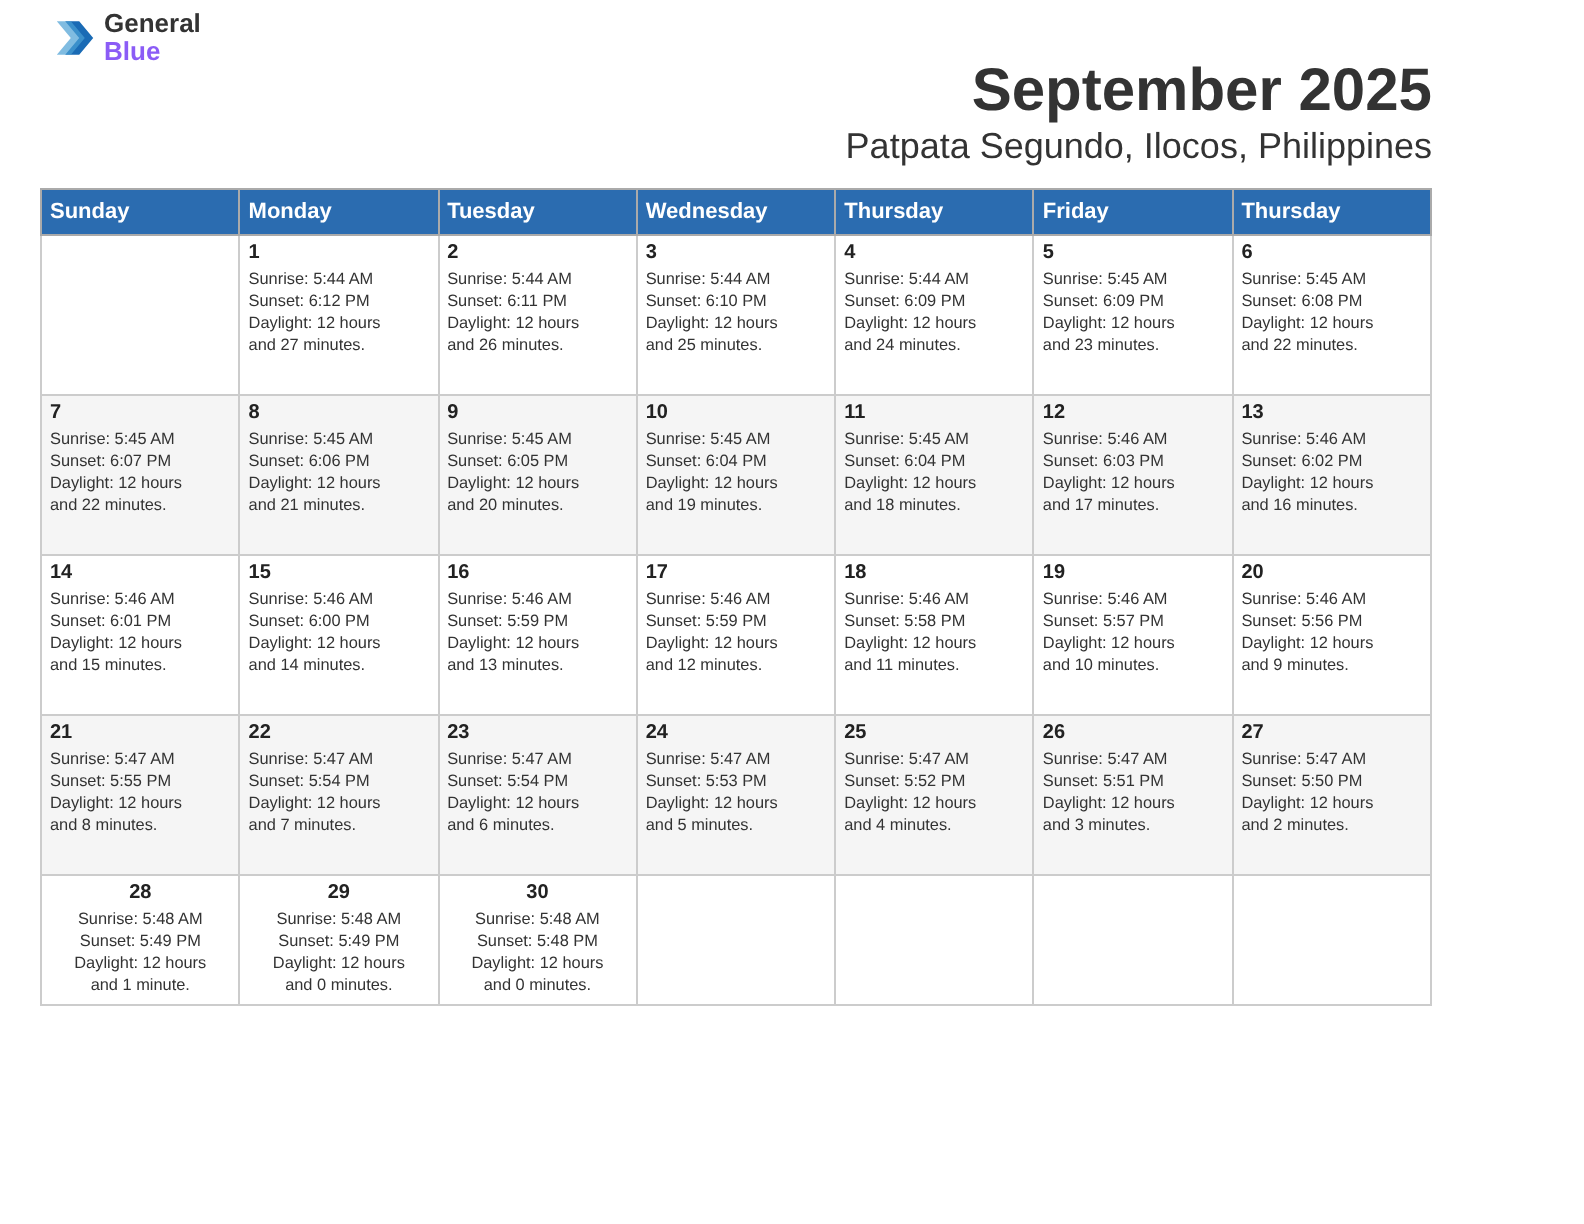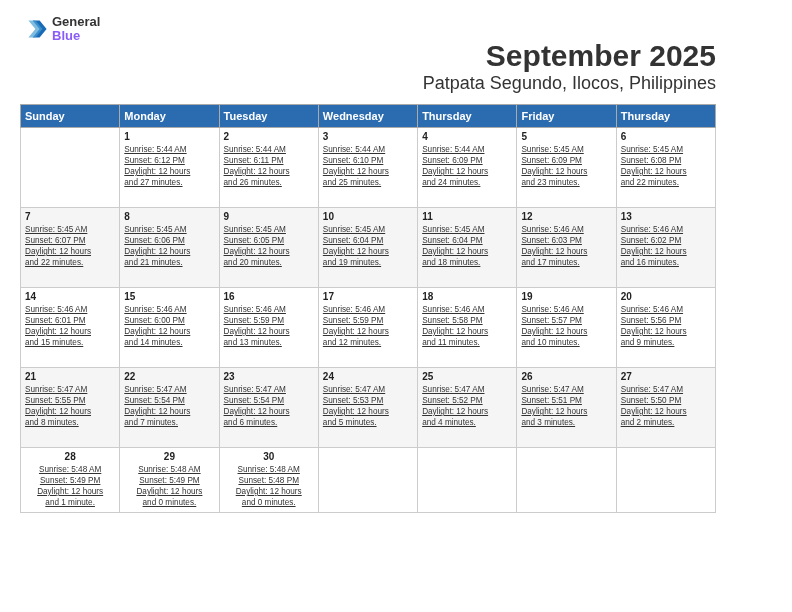--- a/index.html
+++ b/index.html
@@ -6,21 +6,21 @@
     body {
       font-family: Arial, sans-serif;
       background: #fff;
       width: 792px;
       height: 612px;
       overflow: hidden;
     }
     .page {
       width: 736px;
       height: 612px;
-      padding: 15px 20px 10px 20px;
+      padding: 5px 20px 10px 20px;
       background: #fff;
     }
     .header {
       display: flex;
       justify-content: space-between;
       align-items: flex-start;
       margin-bottom: 10px;
     }
     .logo {
       display: flex;
@@ -82,21 +82,20 @@
     .day-num {
       font-weight: bold;
       font-size: 10px;
       margin-bottom: 2px;
       color: #222;
     }
     .day-info {
       font-size: 8.2px;
       color: #333;
       line-height: 1.35;
-      text-decoration: underline;
     }
     .empty-cell {
       background: #f9f9f9;
     }
     tr:nth-child(odd) td { background: #fff; }
     tr:nth-child(even) td { background: #f5f5f5; }
   </style>
 </head>
 <body>
 

